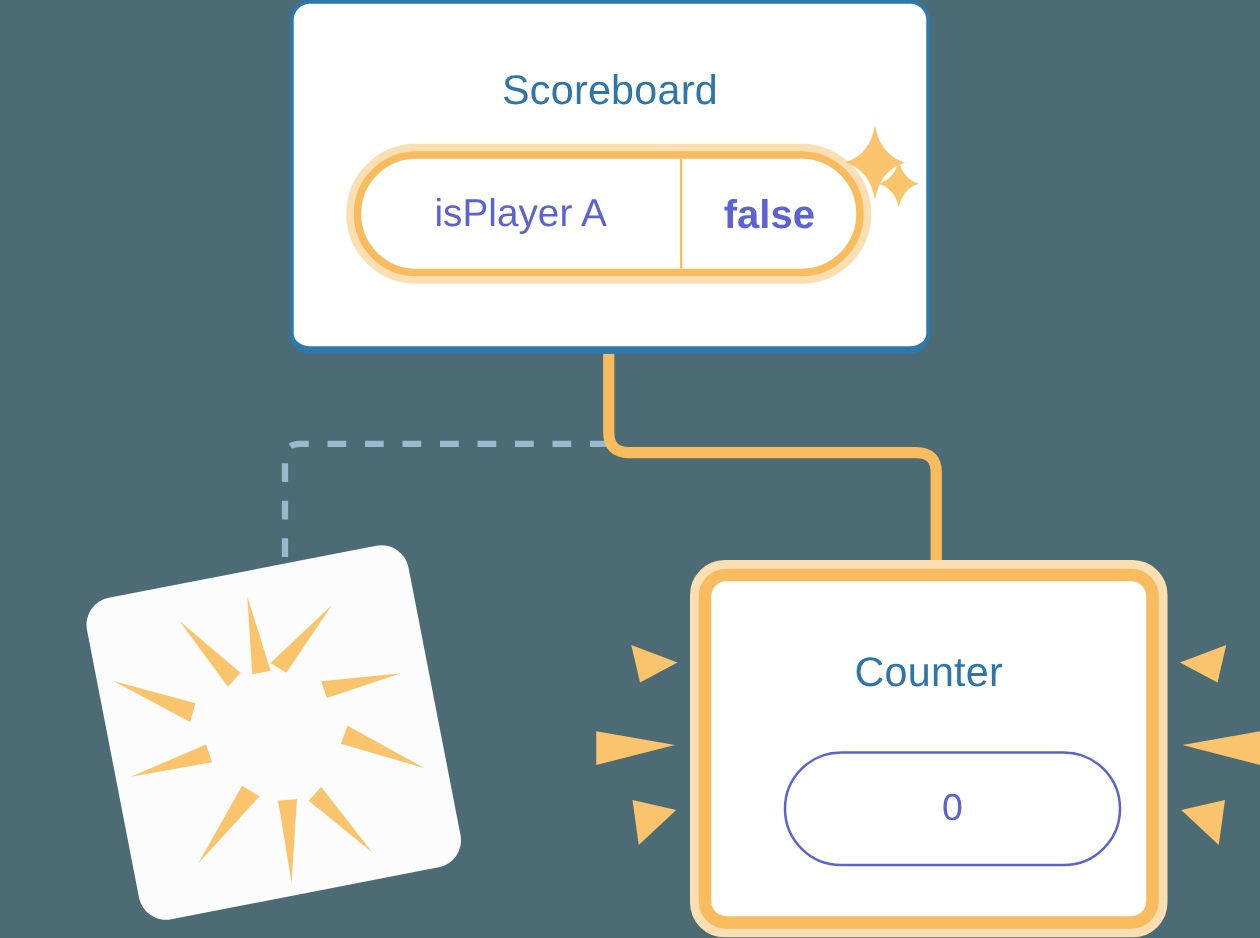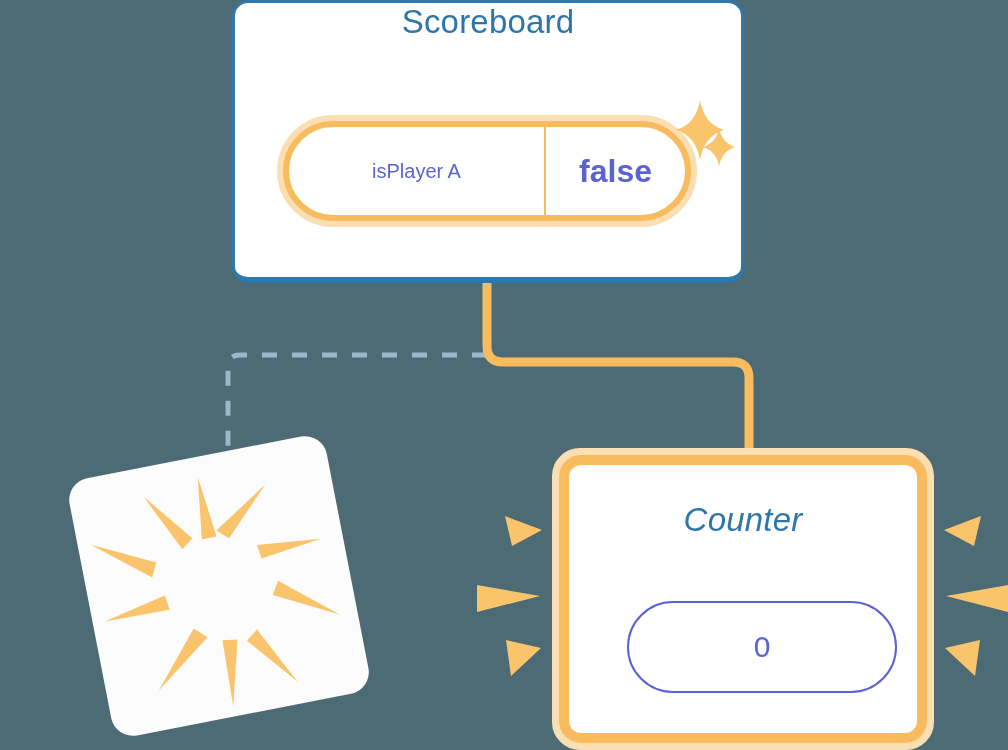--- a/index.html
+++ b/index.html
@@ -46,20 +46,21 @@
     z-index: 3;
   }
   .card-title {
     color: #2f76a8;
     font-size: 33px;
     font-weight: 400;
     text-align: center;
     letter-spacing: 0.2px;
   }
   .scoreboard-title {
+    margin-top: 50px;
   }
 
   
   .pill-wrap-orange {
     position: absolute;
     left: 42px;
     top: 112px;
     width: 420px;
     height: 112px;
   }
@@ -83,21 +84,21 @@
     background: #ffffff;
     display: flex;
     align-items: stretch;
   }
   .pill-key-orange {
     flex: 0 0 255px;
     display: flex;
     align-items: center;
     justify-content: center;
     color: #5b63d3;
-    font-size: 20px;
+    font-size: 31px;
     border-right: 2px solid #f8bc5e;
     border-radius: 50px 0 0 50px;
   }
   .pill-val-orange {
     flex: 1 1 auto;
     display: flex;
     align-items: center;
     justify-content: center;
     color: #5b63d3;
     font-size: 32px;
@@ -126,22 +127,21 @@
     position: absolute;
     left: 7px; top: 7px;
     width: 368px;
     height: 288px;
     border: 10px solid #f8bc5e;
     border-radius: 22px;
     box-sizing: border-box;
     background: #ffffff;
   }
   .counter-title {
-    margin-top: 36px;
-    font-style: italic;
+    margin-top: 54px;
   }
 
   
   .pill-plain {
     position: absolute;
     left: 58px;
     top: 136px;
     width: 270px;
     height: 92px;
     border: 2px solid #5b63d3;

